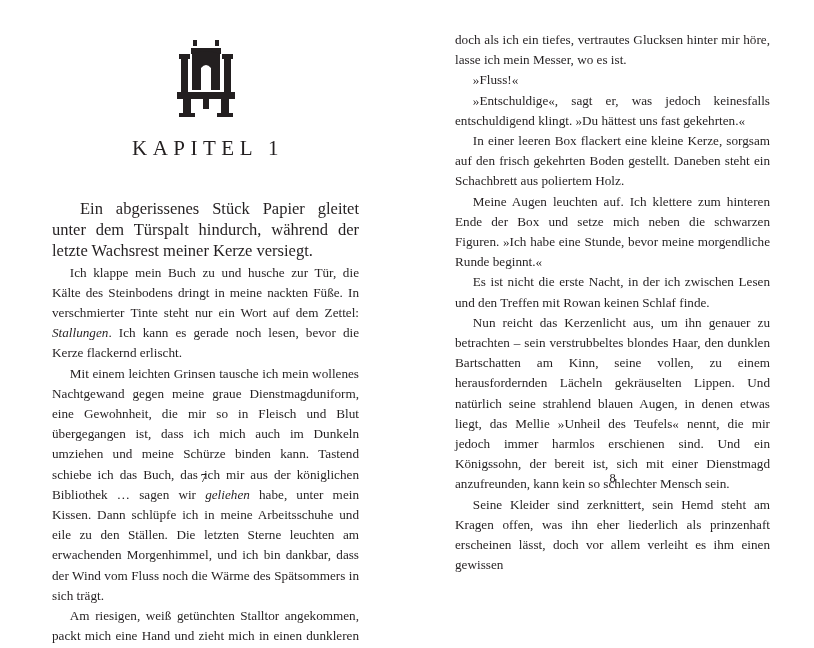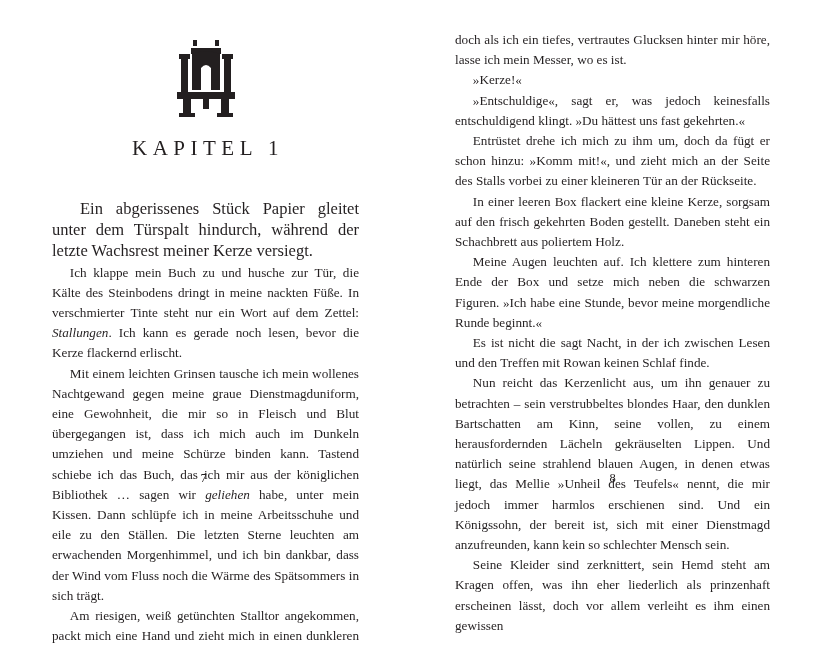--- a/index.html
+++ b/index.html
@@ -131,26 +131,25 @@
       <p>Am riesigen, weiß getünchten Stalltor angekommen, packt mich eine Hand und zieht mich in einen dunkleren Winkel um die Ecke.</p>
 
     </div>
 
     <div class="folio">7</div>
   </div>
 
   <div class="page page-right">
     <div class="body-text">
       <p class="noindent">doch als ich ein tiefes, vertrautes Glucksen hinter mir höre, lasse ich mein Messer, wo es ist.</p>
-      <p>»Kerze!«</p>
+      <p>»Fluss!«</p>
       <p>»Entschuldige«, sagt er, was jedoch keinesfalls entschuldigend klingt. »Du hättest uns fast gekehrten.«</p>
-      <p>Entrüstet drehe ich mich zu ihm um, doch da fügt er schon hinzu: »Komm mit!«, und zieht mich an der Seite des Stalls vorbei zu einer kleineren Tür an der Rückseite.</p>
       <p>In einer leeren Box flackert eine kleine Kerze, sorgsam auf den frisch gekehrten Boden gestellt. Daneben steht ein Schachbrett aus poliertem Holz.</p>
       <p>Meine Augen leuchten auf. Ich klettere zum hinteren Ende der Box und setze mich neben die schwarzen Figuren. »Ich habe eine Stunde, bevor meine morgendliche Runde beginnt.«</p>
-      <p>Es ist nicht die sagt Nacht, in der ich zwischen Lesen und den Treffen mit Rowan keinen Schlaf finde.</p>
+      <p>Es ist nicht die erste Nacht, in der ich zwischen Lesen und den Treffen mit Rowan keinen Schlaf finde.</p>
       <p>Nun reicht das Kerzenlicht aus, um ihn genauer zu betrachten – sein verstrubbeltes blondes Haar, den dunklen Bartschatten am Kinn, seine vollen, zu einem herausfordernden Lächeln gekräuselten Lippen. Und natürlich seine strahlend blauen Augen, in denen etwas liegt, das Mellie »Unheil des Teufels« nennt, die mir jedoch immer harmlos erschienen sind. Und ein Königssohn, der bereit ist, sich mit einer Dienstmagd anzufreunden, kann kein so schlechter Mensch sein.</p>
       <p>Seine Kleider sind zerknittert, sein Hemd steht am Kragen offen, was ihn eher liederlich als prinzenhaft erscheinen lässt, doch vor allem verleiht es ihm einen gewissen</p>
     </div>
 
     <div class="folio">8</div>
   </div>
 
 </div>
 
 </body></html>

